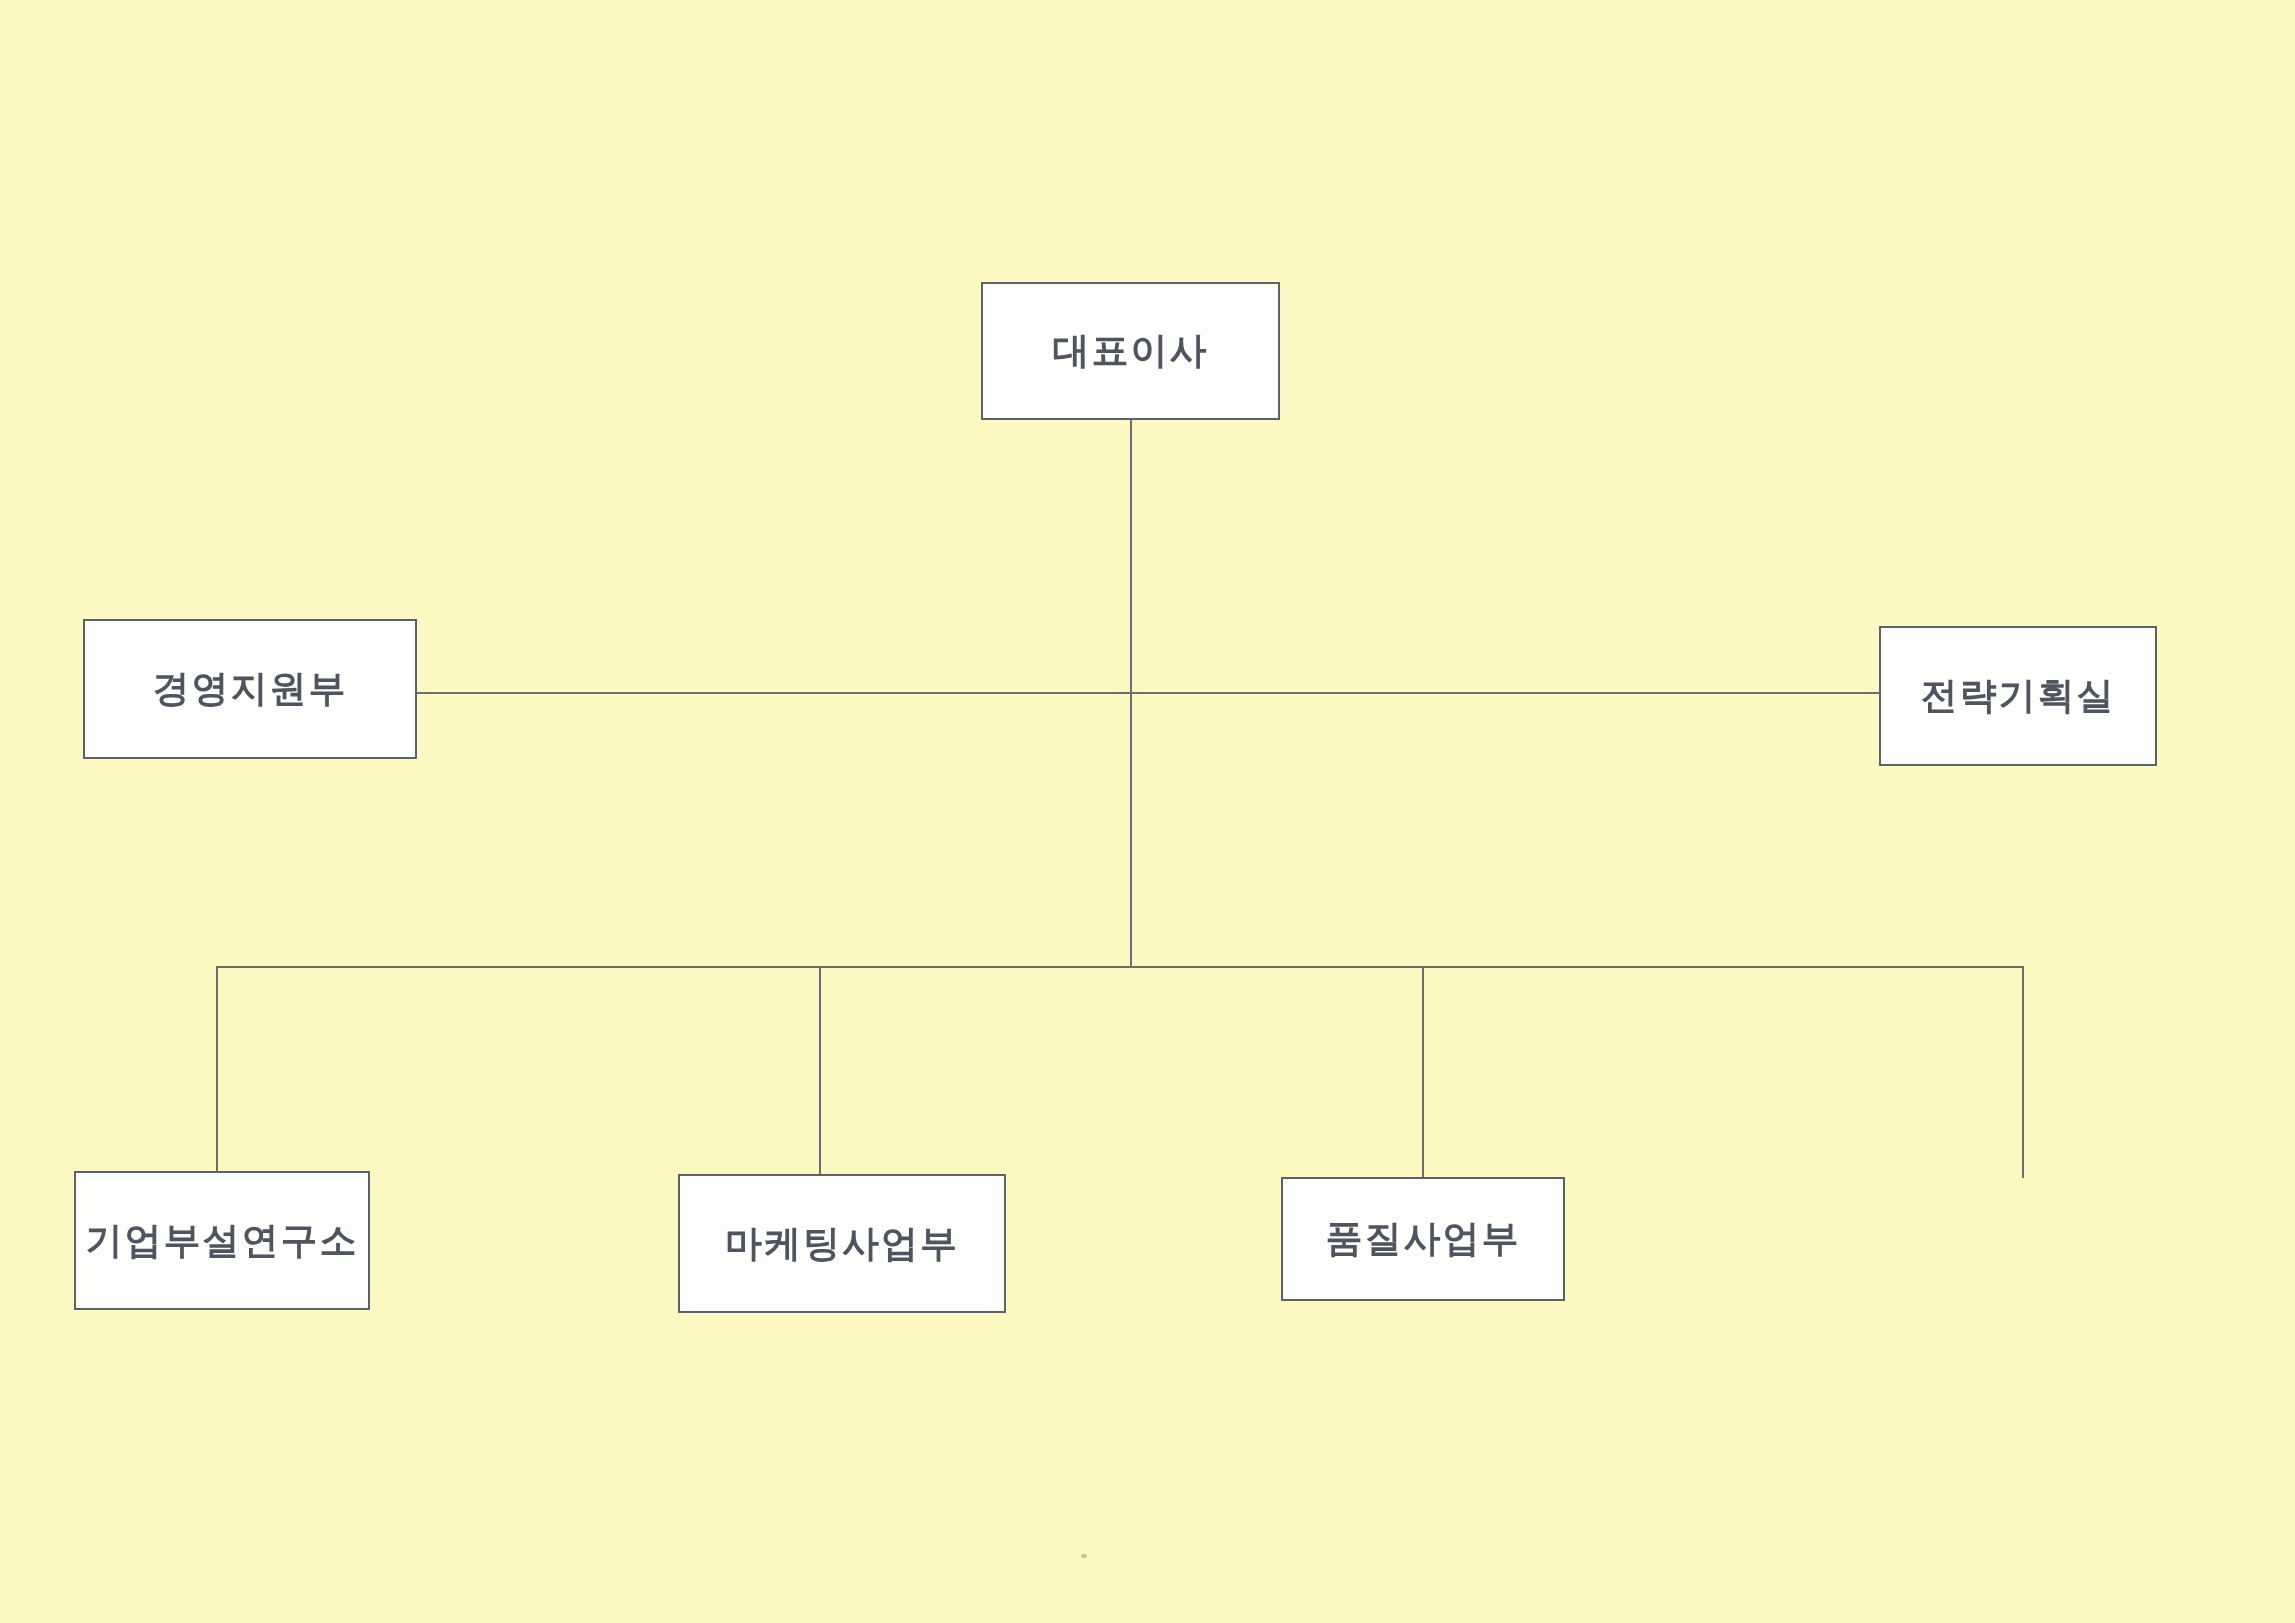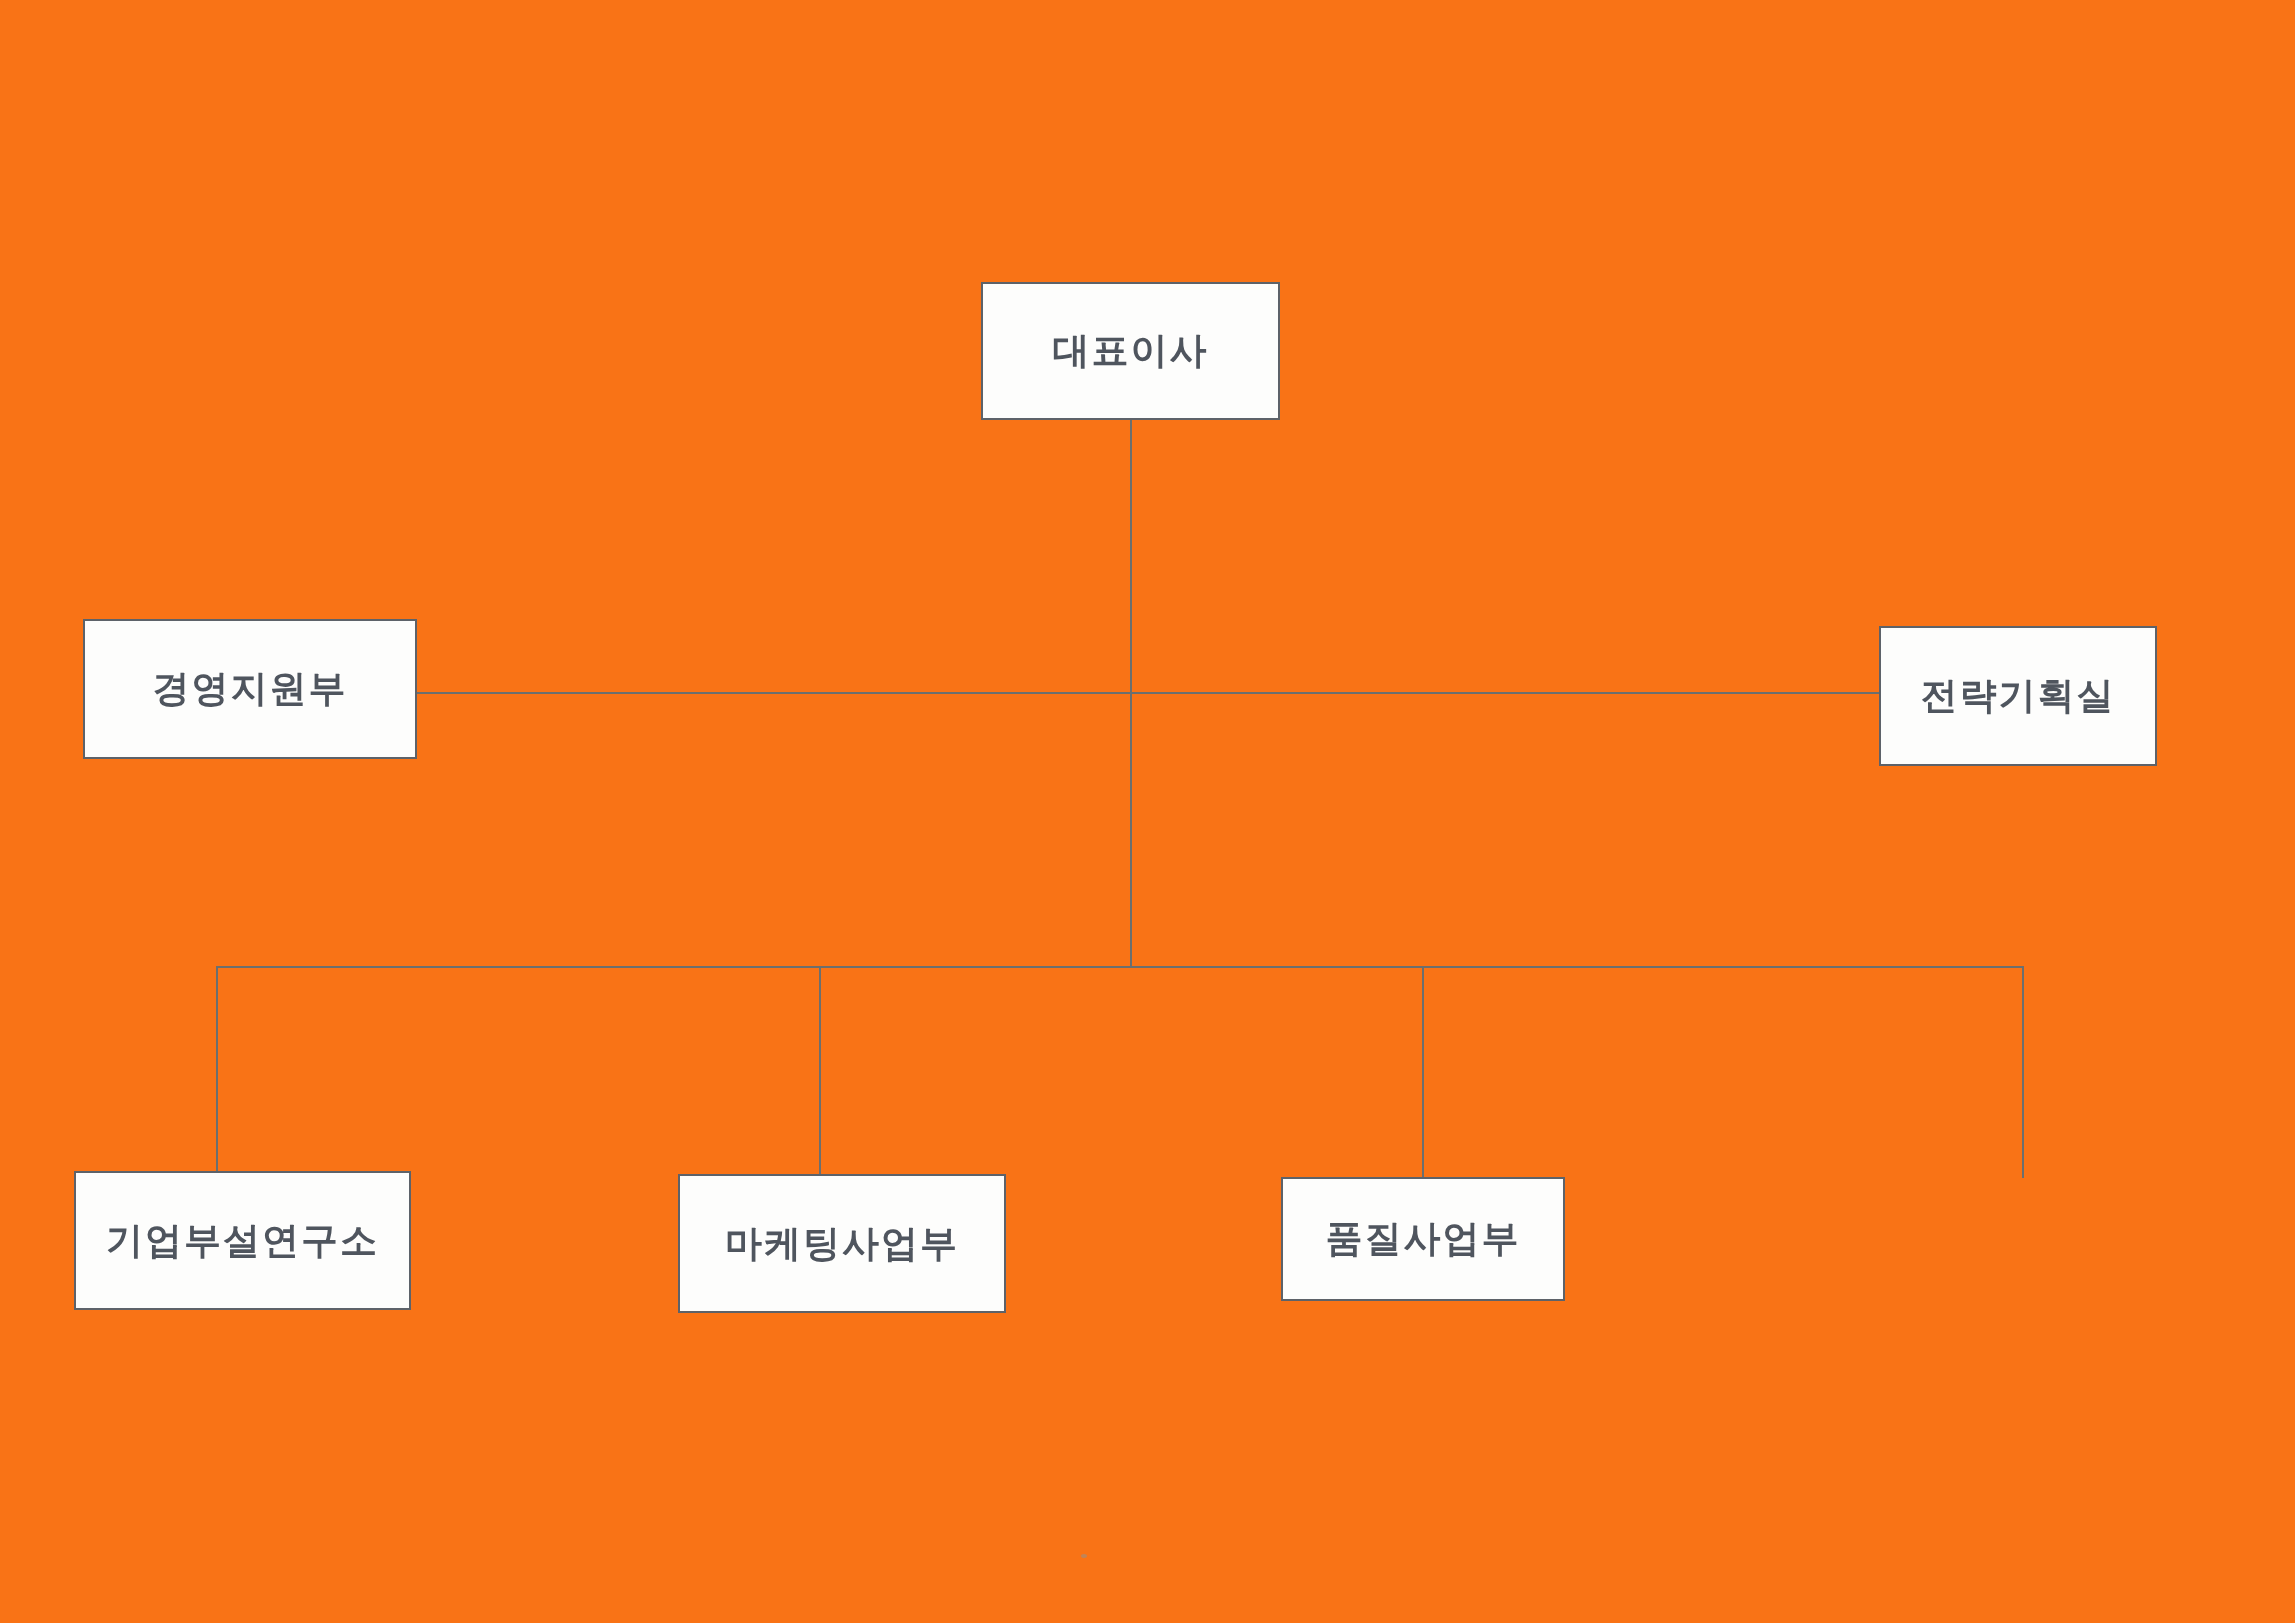--- a/index.html
+++ b/index.html
@@ -6,21 +6,21 @@
   html, body {
     margin: 0;
     padding: 0;
     background: #fbfbf8;
     font-family: "Liberation Sans", "DejaVu Sans", sans-serif;
   }
   #canvas {
     position: relative;
     width: 2295px;
     height: 1623px;
-    background: #f97316;
+    background: #fef9c3;
     overflow: hidden;
   }
   .org-box {
     position: absolute;
     box-sizing: border-box;
     border: 2px solid #5d6269;
     background: #fdfdfc;
     display: flex;
     align-items: center;
     justify-content: center;
@@ -69,21 +69,21 @@
   </div>
 
   <div class="org-box" style="left:83px; top:619px; width:334px; height:140px;">
     <span class="org-label">경영지원부</span>
   </div>
 
   <div class="org-box" style="left:1879px; top:626px; width:278px; height:140px;">
     <span class="org-label">전략기획실</span>
   </div>
 
-  <div class="org-box" style="left:74px; top:1171px; width:337px; height:139px;">
+  <div class="org-box" style="left:74px; top:1171px; width:296px; height:139px;">
     <span class="org-label">기업부설연구소</span>
   </div>
 
   <div class="org-box" style="left:678px; top:1174px; width:328px; height:139px;">
     <span class="org-label">마케팅사업부</span>
   </div>
 
   <div class="org-box" style="left:1281px; top:1177px; width:284px; height:124px;">
     <span class="org-label">품질사업부</span>
   </div>

